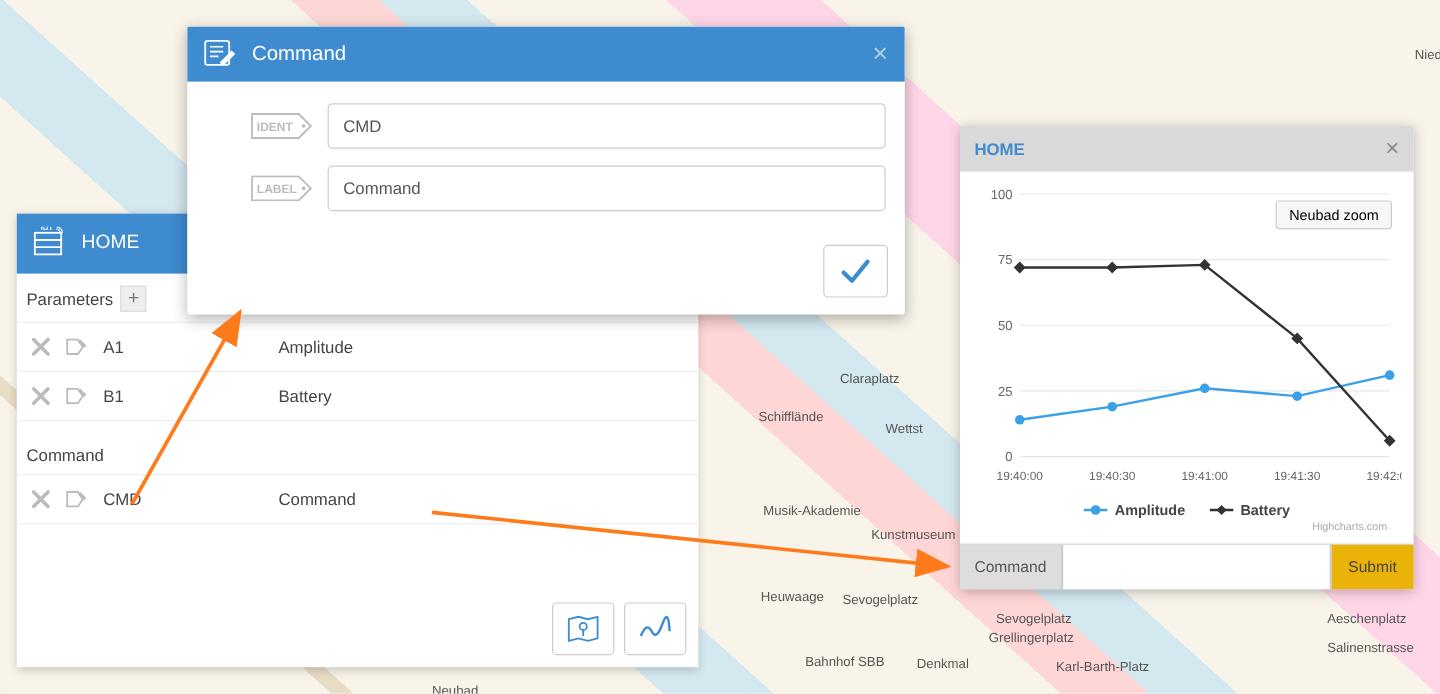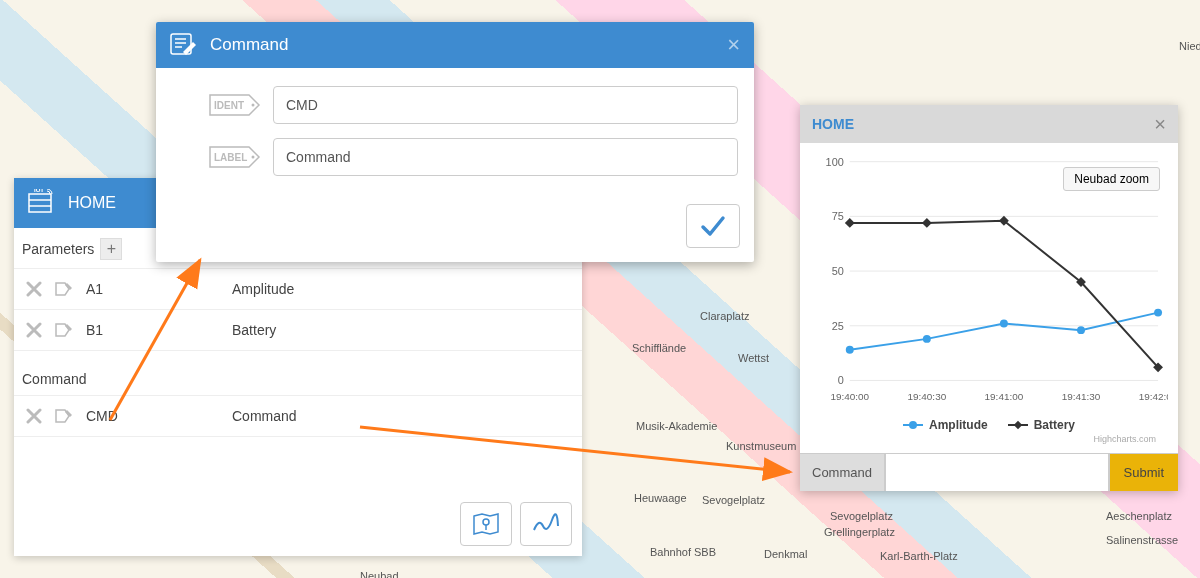--- a/index.html
+++ b/index.html
@@ -296,21 +296,21 @@
 
 <div id="map-labels">
     <span class="map-label" style="left: 1155px; top: 40px; padding-left: 24px;">Niederh</span>
     <span class="map-label" style="left: 700px; top: 310px;">Claraplatz</span>
     <span class="map-label" style="left: 632px; top: 342px;">Schifflände</span>
     <span class="map-label" style="left: 738px; top: 352px;">Wettst</span>
     <span class="map-label" style="left: 636px; top: 420px;">Musik-Akademie</span>
     <span class="map-label" style="left: 694px; top: 440px; padding-left: 32px;">Kunstmuseum</span>
     <span class="map-label" style="left: 634px; top: 492px;">Heuwaage</span>
     <span class="map-label" style="left: 702px; top: 494px;">Sevogelplatz</span>
-    <span class="map-label" style="left: 650px; top: 546px;">Bahnhof SBB</span>
+    <span class="map-label" style="left: 671px; top: 546px;">Bahnhof SBB</span>
     <span class="map-label" style="left: 764px; top: 548px;">Denkmal</span>
     <span class="map-label" style="left: 830px; top: 510px;">Sevogelplatz</span>
     <span class="map-label" style="left: 824px; top: 526px;">Grellingerplatz</span>
     <span class="map-label" style="left: 880px; top: 550px;">Karl-Barth-Platz</span>
     <span class="map-label" style="left: 1106px; top: 510px;">Aeschenplatz</span>
     <span class="map-label" style="left: 1106px; top: 534px;">Salinenstrasse</span>
     <span class="map-label" style="left: 360px; top: 570px;">Neubad</span>
   </div>
 
 <div class="left-panel">

